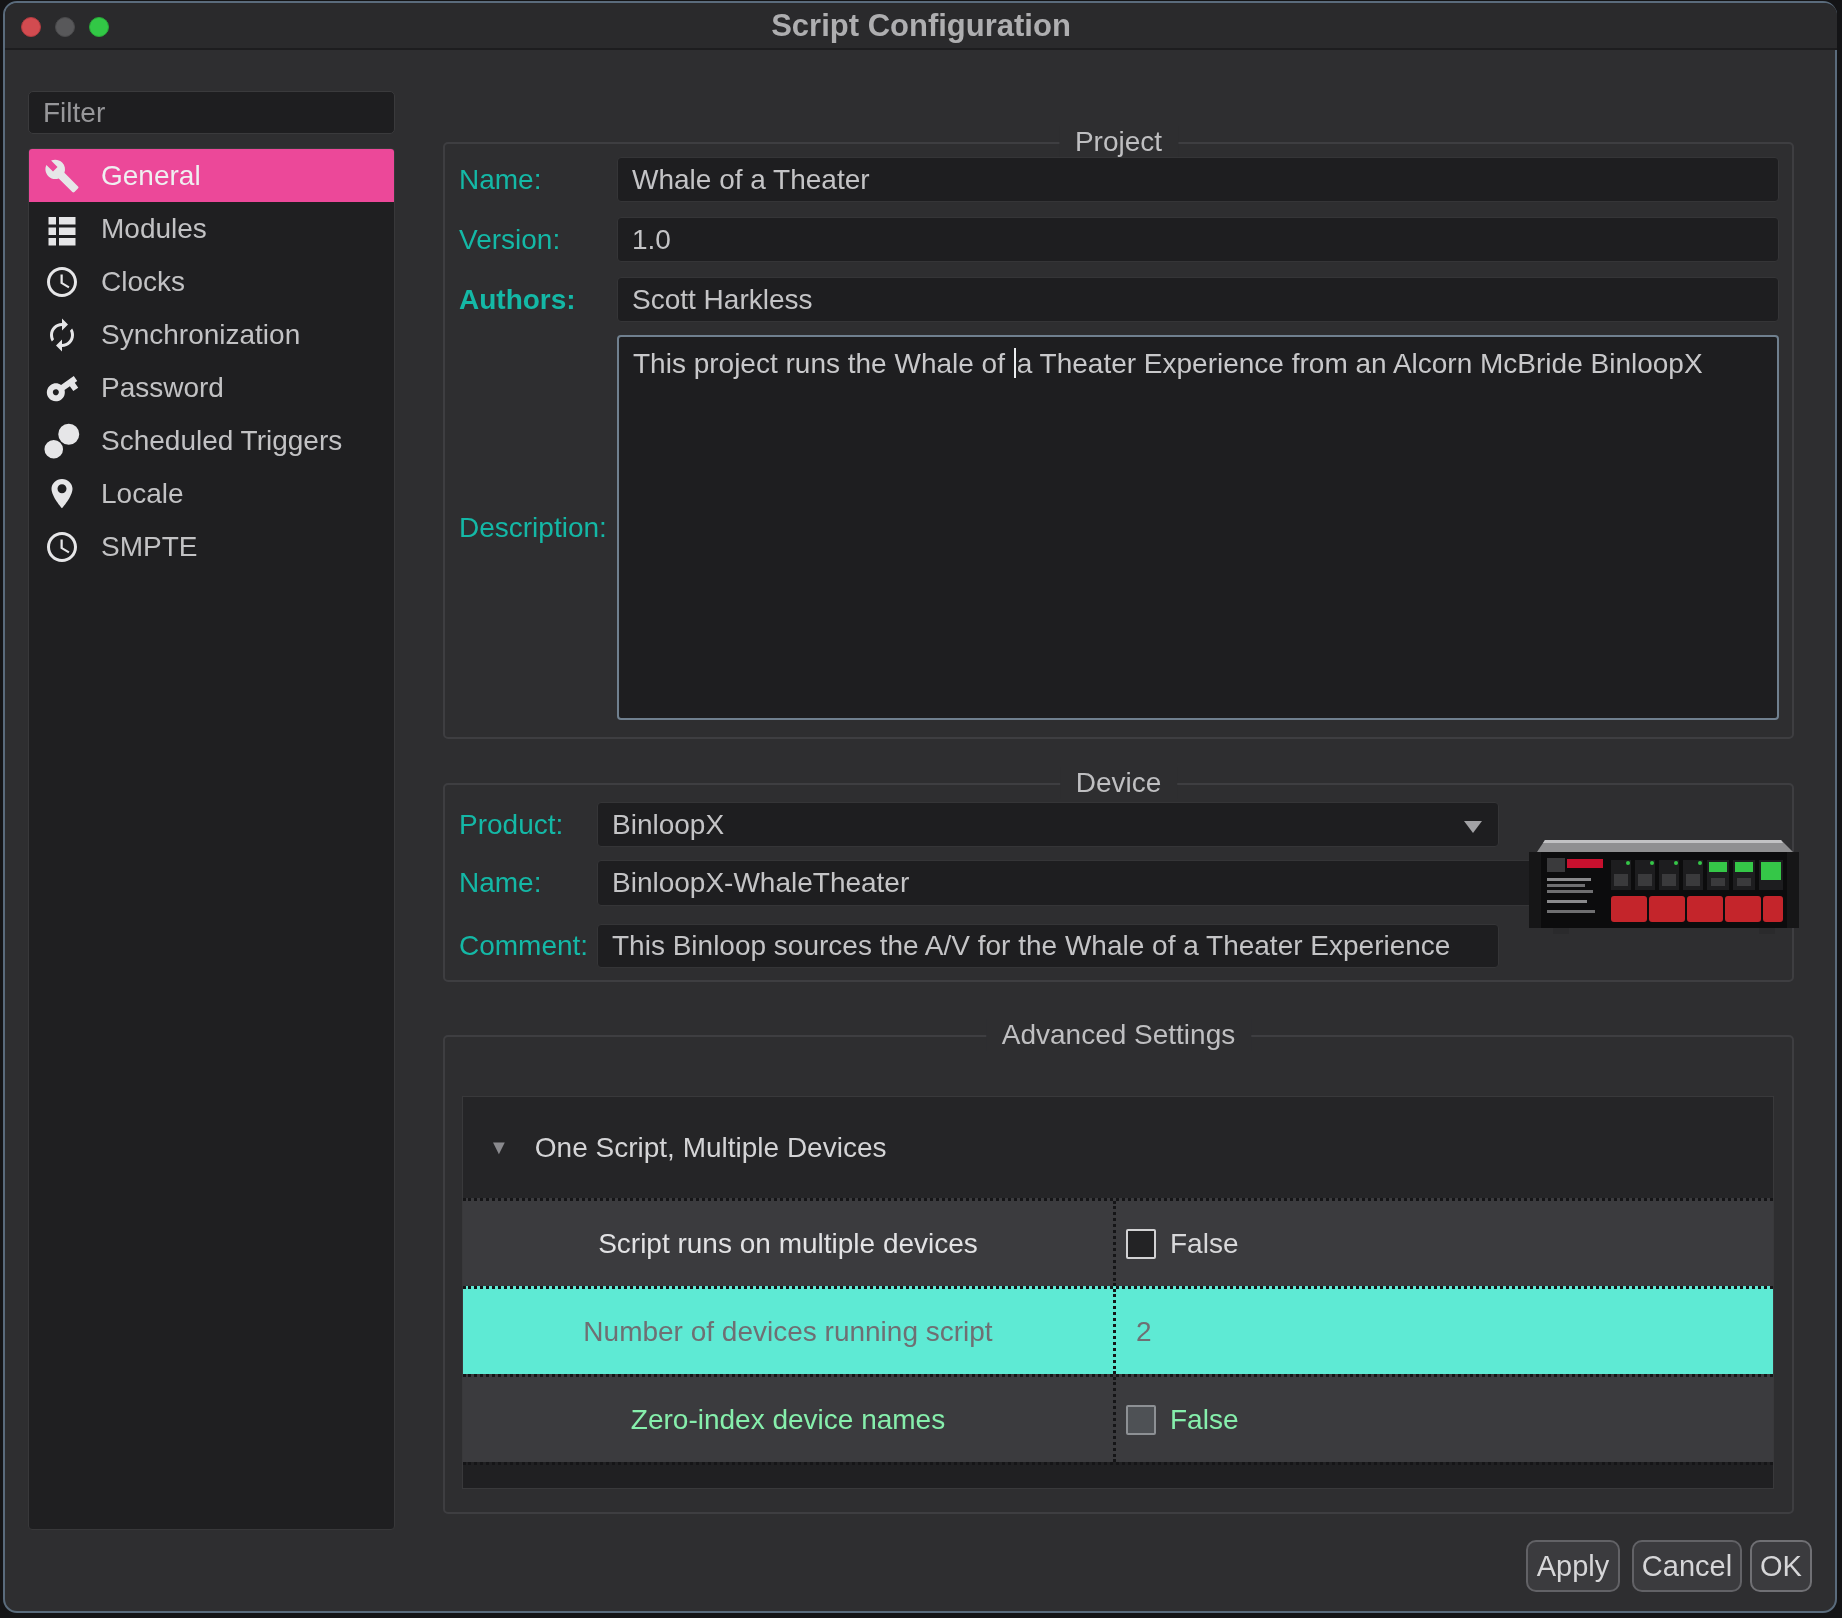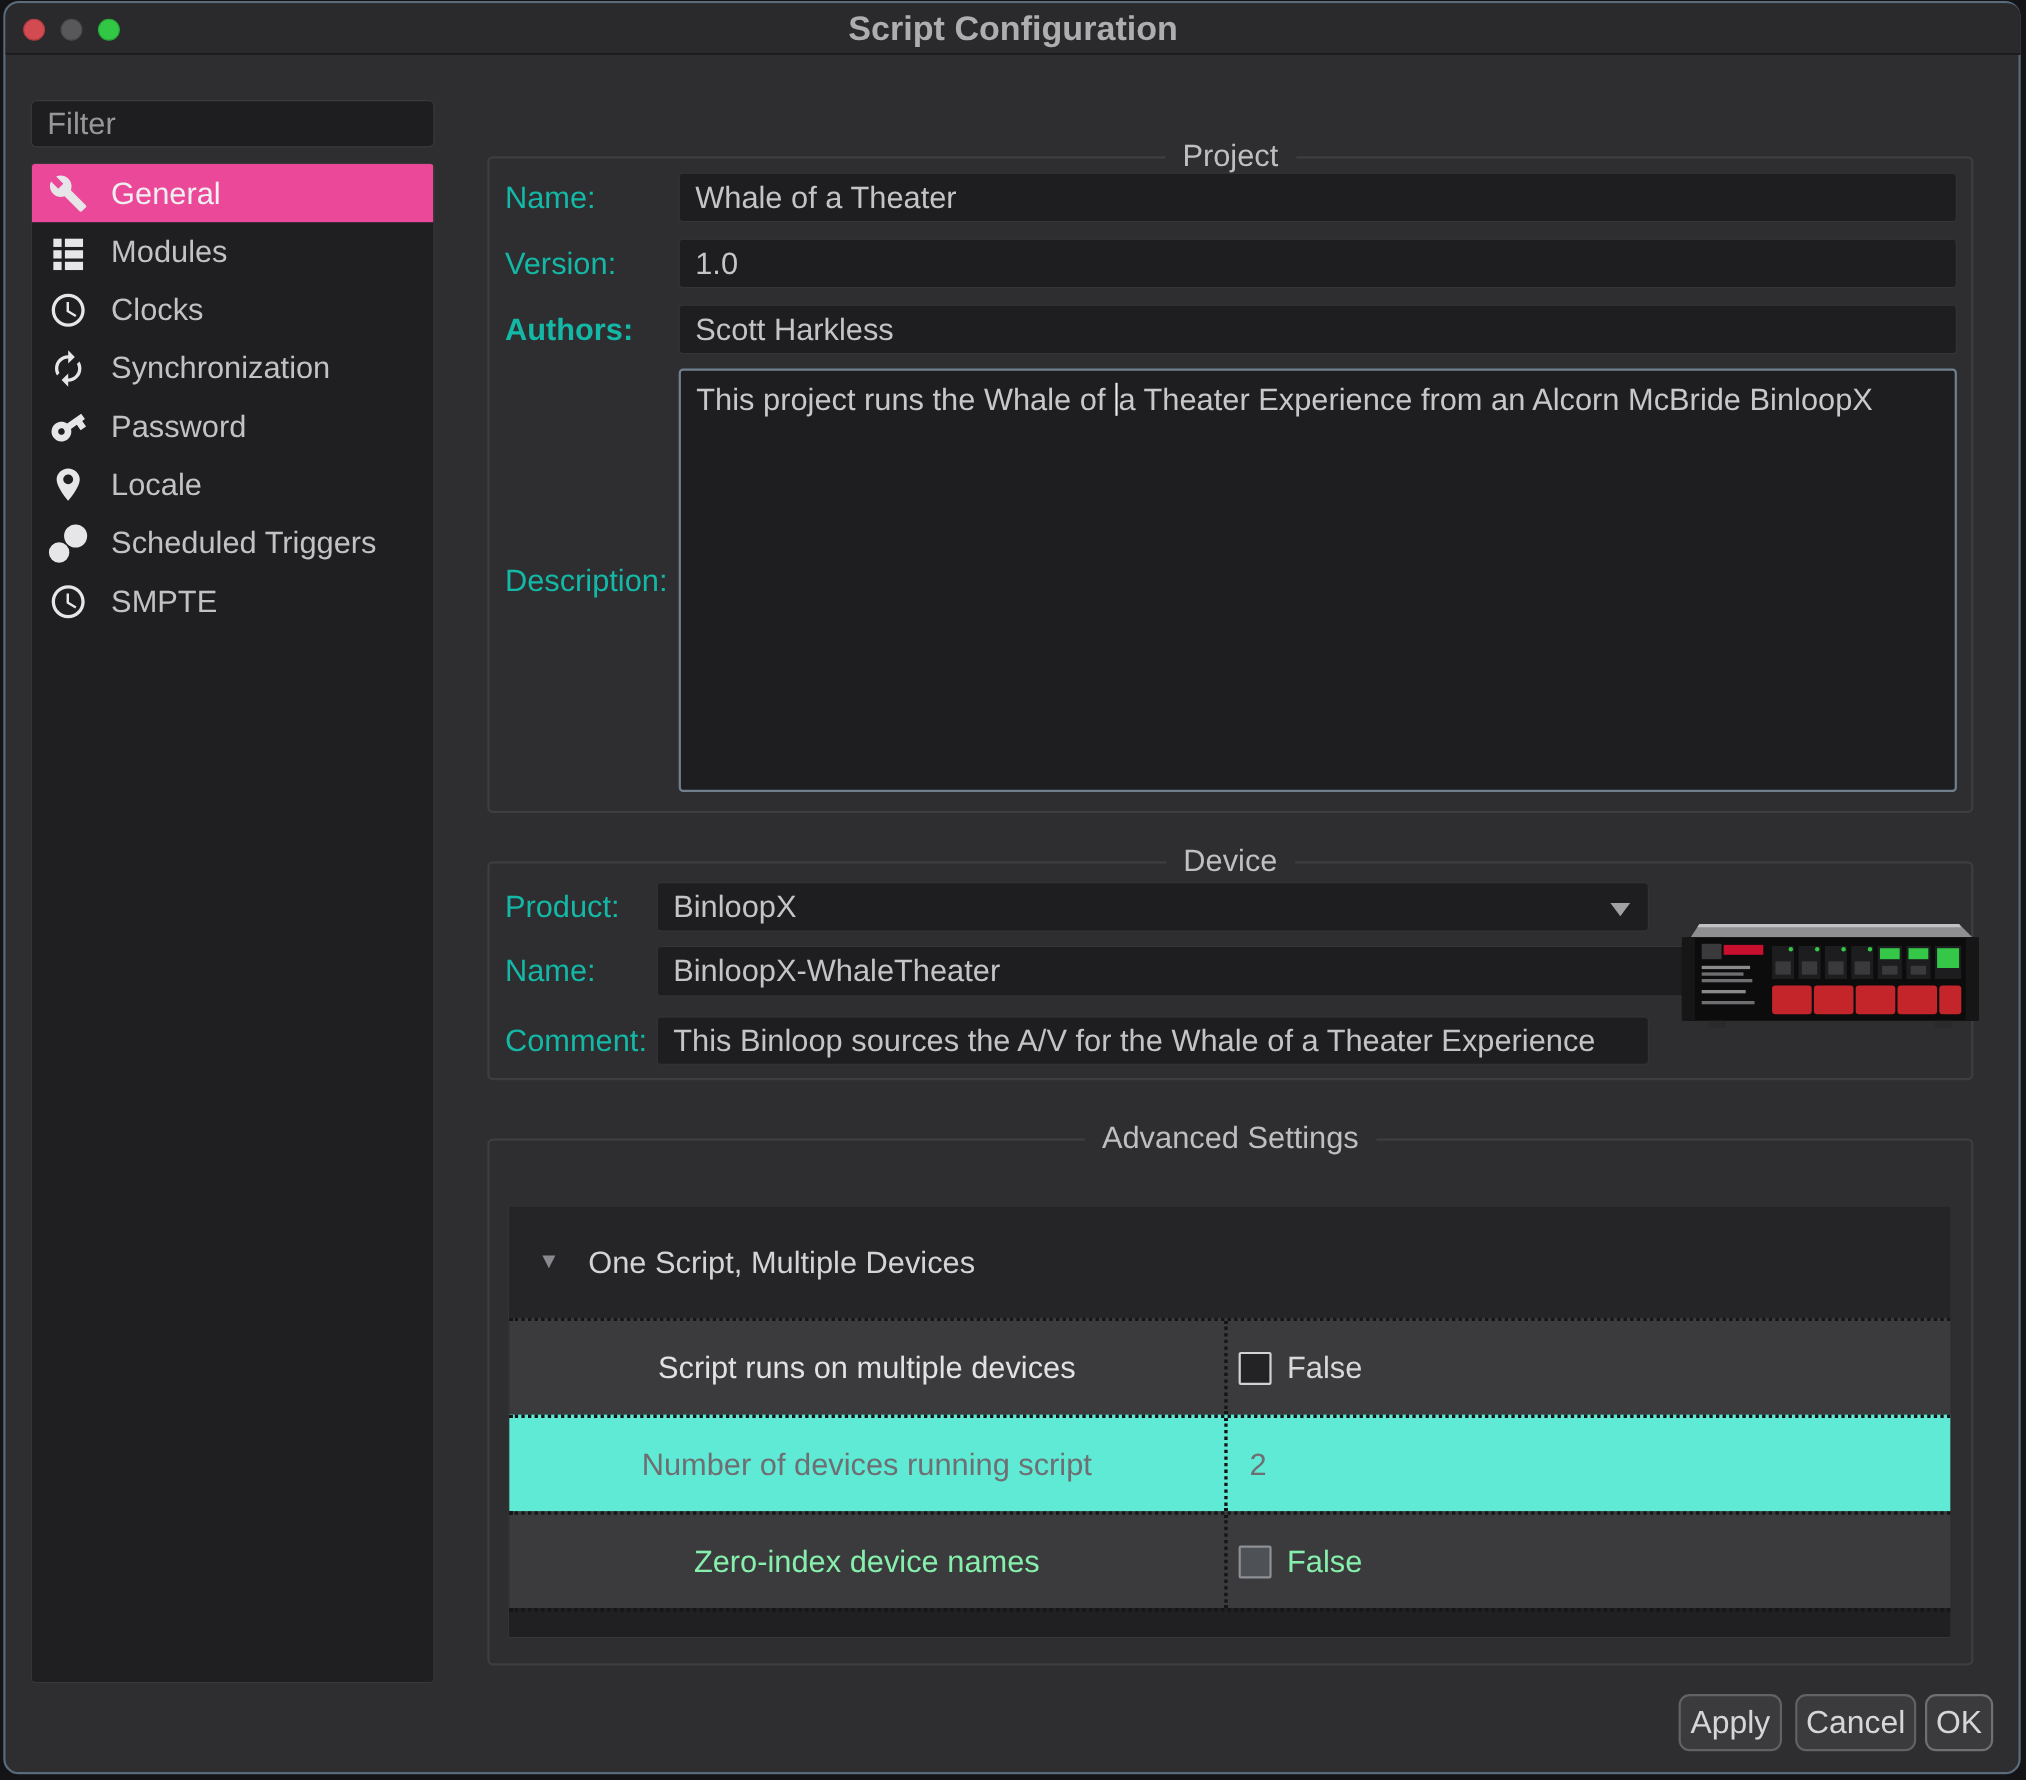--- a/index.html
+++ b/index.html
@@ -129,39 +129,39 @@
             <g transform="rotate(-35 12 12)">
               <path d="M12.65 10C11.83 7.67 9.61 6 7 6c-3.31 0-6 2.69-6 6s2.69 6 6 6c2.61 0 4.83-1.67 5.65-4H17v4h4v-4h2v-4H12.65zM7 14c-1.1 0-2-.9-2-2s.9-2 2-2 2 .9 2 2-.9 2-2 2z"></path>
             </g>
           </svg>
       </span>
       <span>Password</span>
     </div>
 
     <div class="sitem">
       <span class="sicon">
-        <svg viewBox="0 0 24 24">
-            <path d="M12 2C8.13 2 5 5.13 5 8.5c0 5.25 7 13 7 13s7-7.75 7-13C19 5.13 15.87 2 12 2zm0 9.5c-1.66 0-3-1.34-3-3s1.34-3 3-3 3 1.34 3 3-1.34 3-3 3z"></path>
-          </svg>
-      </span>
-      <span>Locale</span>
-    </div>
-
-    <div class="sitem">
-      <span class="sicon">
         <svg viewBox="0 0 24 24" fill="none" stroke="#e6e6e8" stroke-width="2">
           <circle cx="16.5" cy="7.5" r="6"></circle>
             <line x1="16.5" y1="7.5" x2="16.5" y2="3.8"></line>
             <line x1="16.5" y1="7.5" x2="19.2" y2="9"></line>
           <circle cx="6.5" cy="17.5" r="5.2"></circle>
             <line x1="6.5" y1="17.5" x2="6.5" y2="14.4"></line>
             <line x1="6.5" y1="17.5" x2="8.7" y2="18.8"></line>
         </svg>
       </span>
       <span>Scheduled Triggers</span>
+    </div>
+
+    <div class="sitem">
+      <span class="sicon">
+        <svg viewBox="0 0 24 24">
+            <path d="M12 2C8.13 2 5 5.13 5 8.5c0 5.25 7 13 7 13s7-7.75 7-13C19 5.13 15.87 2 12 2zm0 9.5c-1.66 0-3-1.34-3-3s1.34-3 3-3 3 1.34 3 3-1.34 3-3 3z"></path>
+          </svg>
+      </span>
+      <span>Locale</span>
     </div>
 
     <div class="sitem">
       <span class="sicon">
         <svg viewBox="0 0 24 24">
             <path d="M11.99 2C6.47 2 2 6.48 2 12s4.47 10 9.99 10C17.52 22 22 17.52 22 12S17.52 2 11.99 2zm.01 18c-4.42 0-8-3.58-8-8s3.58-8 8-8 8 3.58 8 8-3.58 8-8 8zm.5-13H11v6l5.25 3.15.75-1.23-4.5-2.67z"></path>
           </svg>
       </span>
       <span>SMPTE</span>
     </div>

